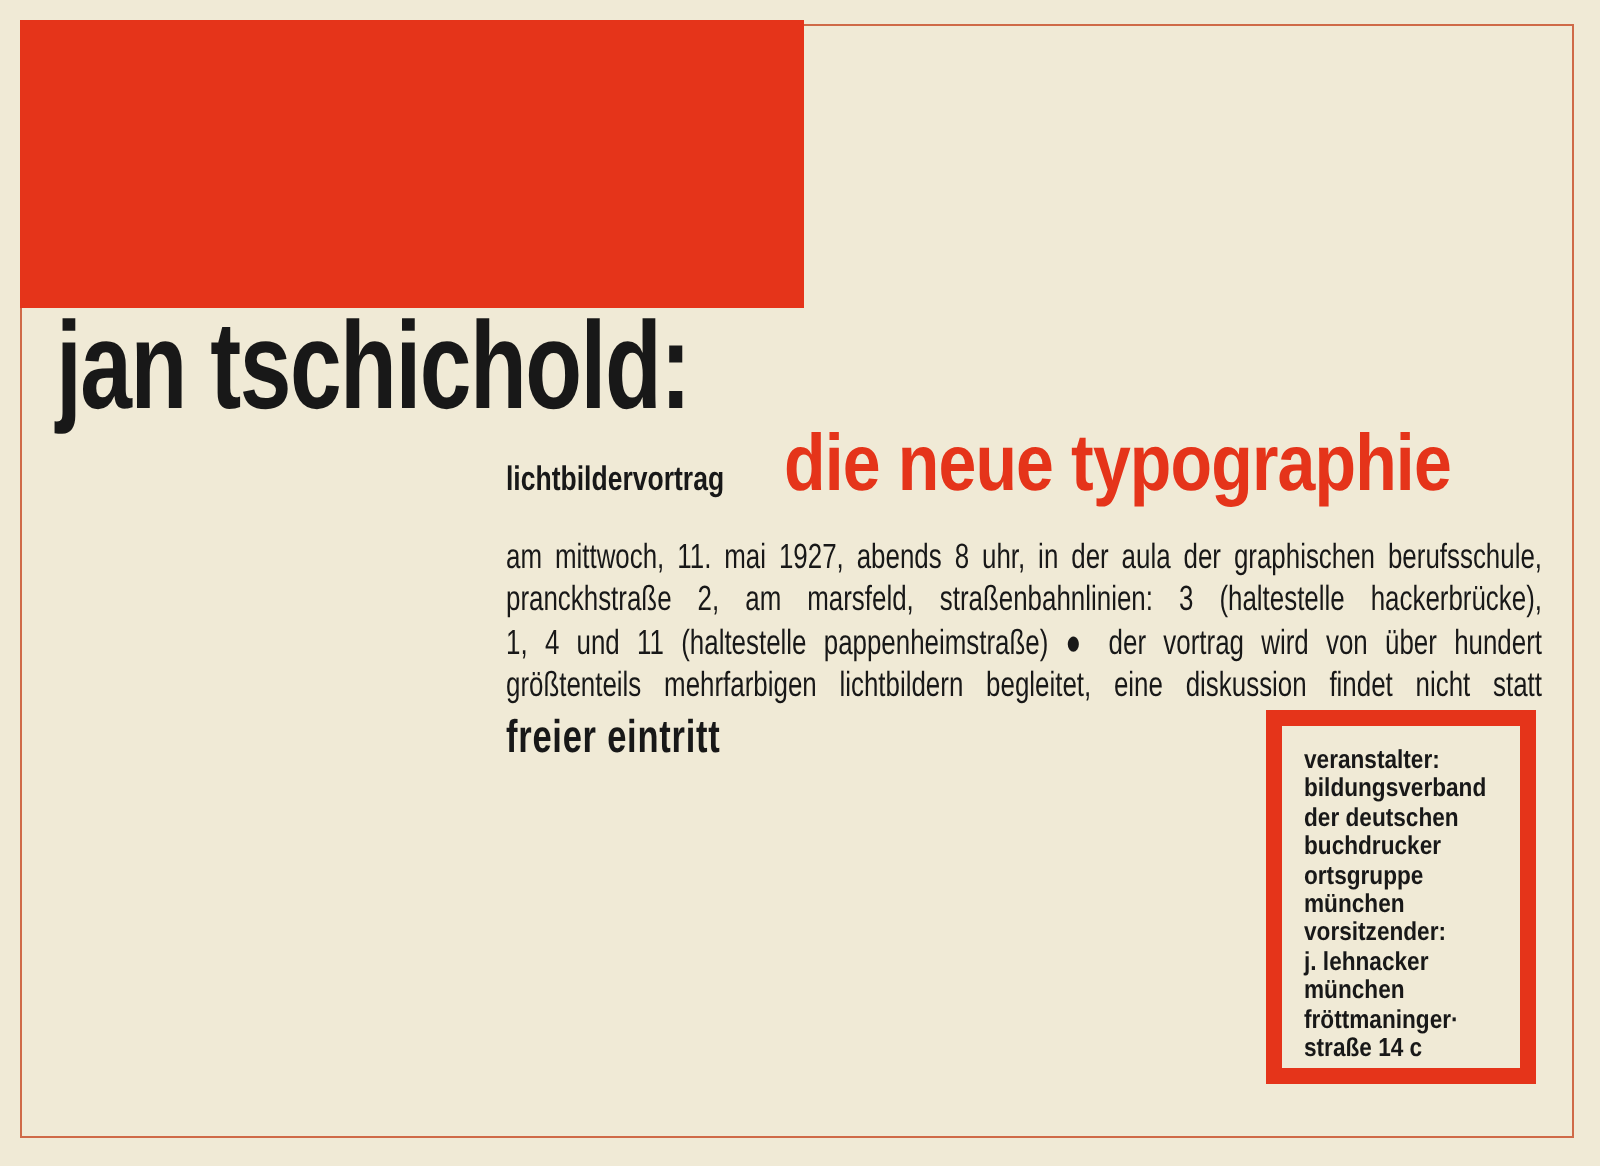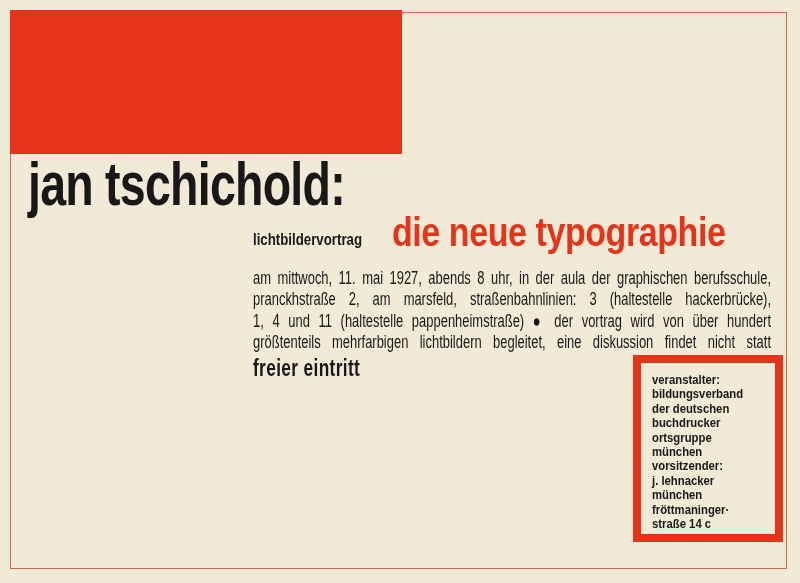--- a/index.html
+++ b/index.html
@@ -100,21 +100,21 @@
     font-weight: 700;
     letter-spacing: 0.5px;
     color: var(--ink, #181818);
     transform: scaleX(0.75);
     z-index: 3;
   }
   .org-box {
     position: absolute;
     left: 633px;
     top: 355px;
-    width: 150px;
+    width: 135px;
     height: 187px;
     border: 8px solid var(--red, #e5341a);
     box-sizing: border-box;
     padding: 10px 0 0 11px;
     background: var(--background, #f0ead6);
     z-index: 3;
   }
   .org-line {
     font-size: 13px;
     font-weight: 700;

